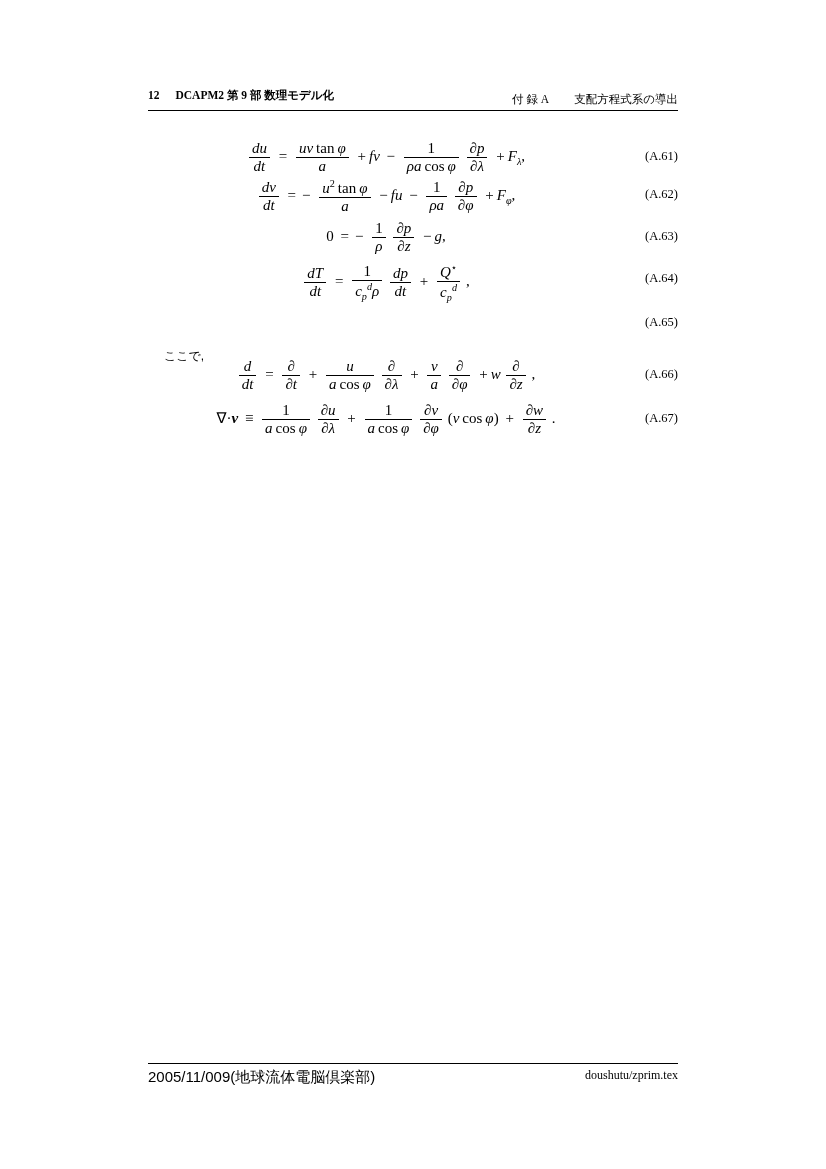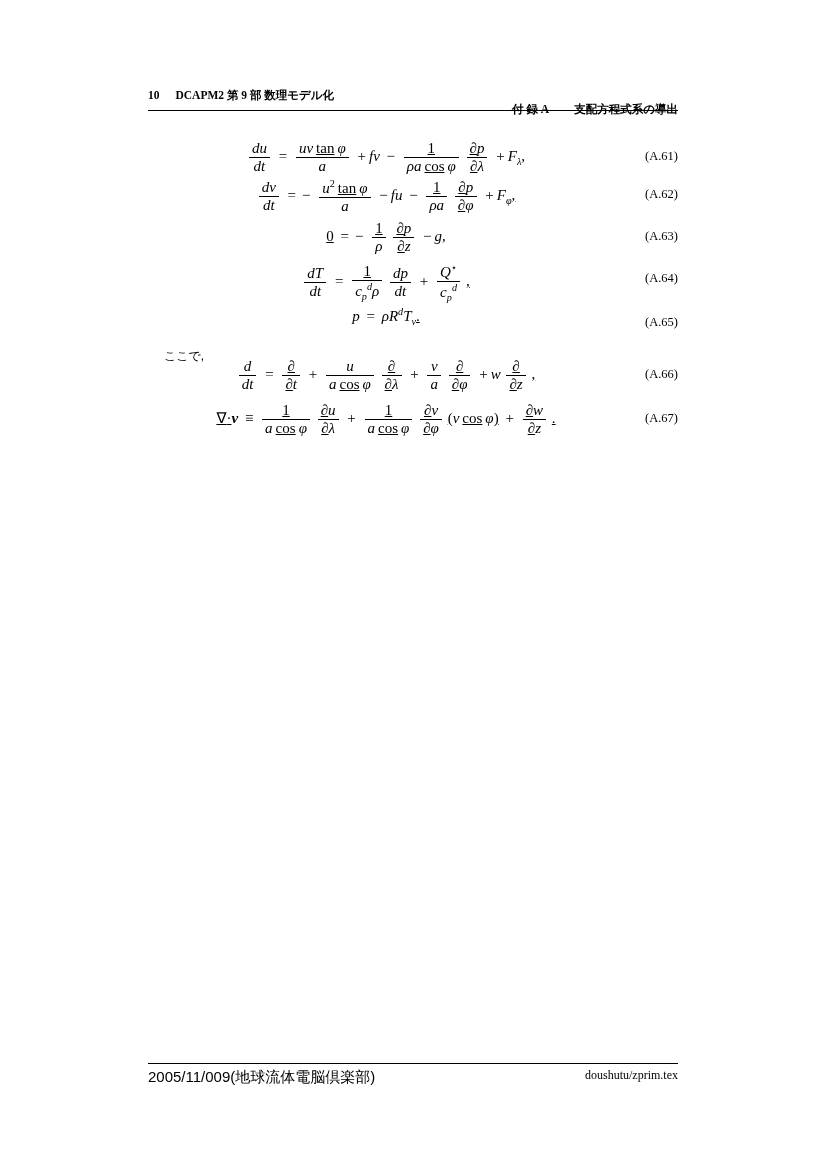--- a/index.html
+++ b/index.html
@@ -37,23 +37,23 @@
     left: 0; top: 0;
     white-space: nowrap;
     font-weight: bold;
   }
   .header-pageno {
     display: inline-block;
     margin-right: 16px;
   }
   .header-right {
     position: absolute;
-    right: 0; top: 14px;
-    white-space: nowrap;
-    font-weight: bold;
+    right: 0; top: 4px;
+    white-space: nowrap;
+    font-weight: normal;
   }
   .header-rule {
     position: absolute;
     left: 148px;
     top: 110px;
     width: 530px;
     height: 1px;
     background: #000000;
   }
 
@@ -88,21 +88,21 @@
 
   .here-label {
     position: absolute;
     left: 164px;
     font-size: 12px;
     font-family: "Liberation Sans", sans-serif;
   }
 
   
   .mi { font-style: italic; }
-  .mup { font-style: normal; text-decoration: underline; }
+  .mup { font-style: normal; }
   .mbf { font-weight: bold; font-style: italic; }
 
   .frac {
     display: inline-block;
     vertical-align: middle;
     margin: 0 2px;
     position: relative;
     line-height: 1.12;
   }
   .frac > .num {
@@ -155,21 +155,21 @@
     white-space: nowrap;
   }
 </style>
 </head>
 <body>
 
 <div class="page">
 
   <div class="header">
     <div class="header-left">
-      <span class="header-pageno">10</span><span>DCAPM2 第 9 部 数理モデル化</span>
+      <span class="header-pageno">12</span><span>DCAPM2 第 9 部 数理モデル化</span>
     </div>
     <div class="header-right">
       <span>付 録 A</span>
       <span style="display:inline-block;width:20px"></span>
       <span>支配方程式系の導出</span>
     </div>
   </div>
   <div class="header-rule"></div>
 
   <div class="eq-block" style="top: 140px;">
@@ -220,25 +220,20 @@
         <span class="frac"><span class="num"><span class="mup">1</span></span><span class="den"><span class="mi">c</span><span class="sub">p</span><span class="sup">d</span><span class="mi">ρ</span></span></span>
         <span class="frac"><span class="num"><span class="mi">dp</span></span><span class="den"><span class="mi">dt</span></span></span>
         <span class="op">+</span>
         <span class="frac"><span class="num"><span class="mi">Q</span><span class="sup up">⋆</span></span><span class="den"><span class="mi">c</span><span class="sub">p</span><span class="sup">d</span></span></span>
         <span class="mup">,</span>
       </div>
       <div class="eq-tag">(A.64)</div>
     </div>
 
     <div class="eq-row" style="height:34px;">
-      <div class="eq-center">
-        <span class="mi">p</span>
-        <span class="op">=</span>
-        <span class="mi">ρR</span><span class="sup">d</span><span class="mi">T</span><span class="sub">v</span><span class="mup">.</span>
-      </div>
       <div class="eq-tag">(A.65)</div>
     </div>
   </div>
 
   <div class="here-label" style="top: 348px;">ここで,</div>
 
   <div class="eq-block" style="top: 358px;">
 
     <div class="eq-row" style="height:44px;">
       <div class="eq-center">

